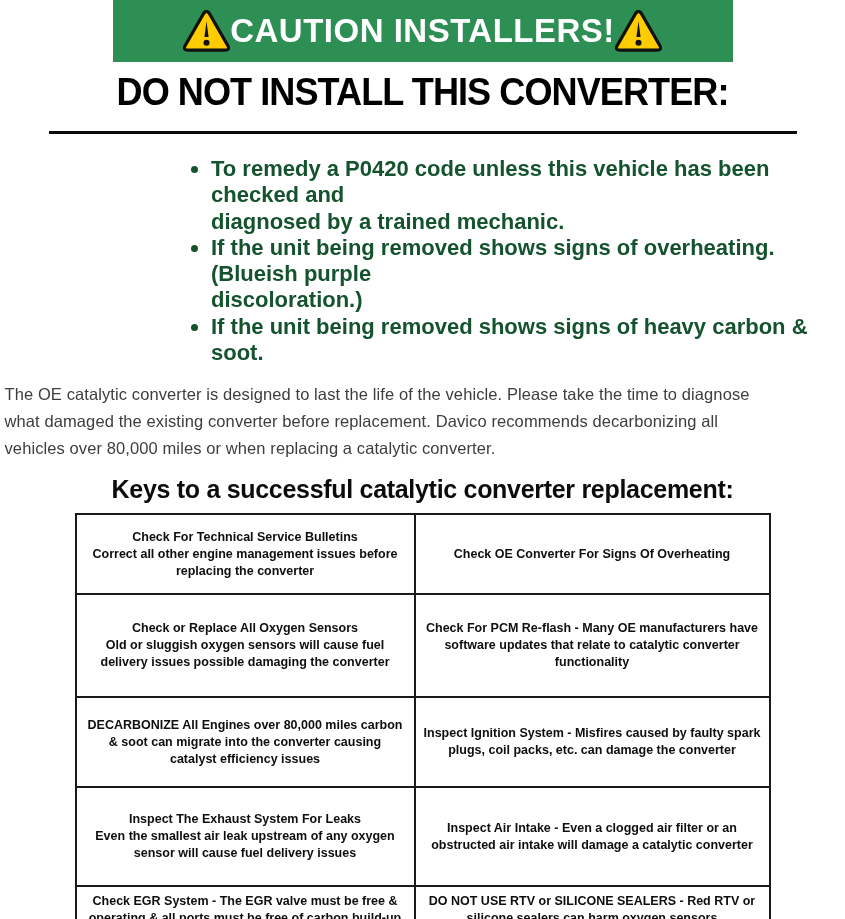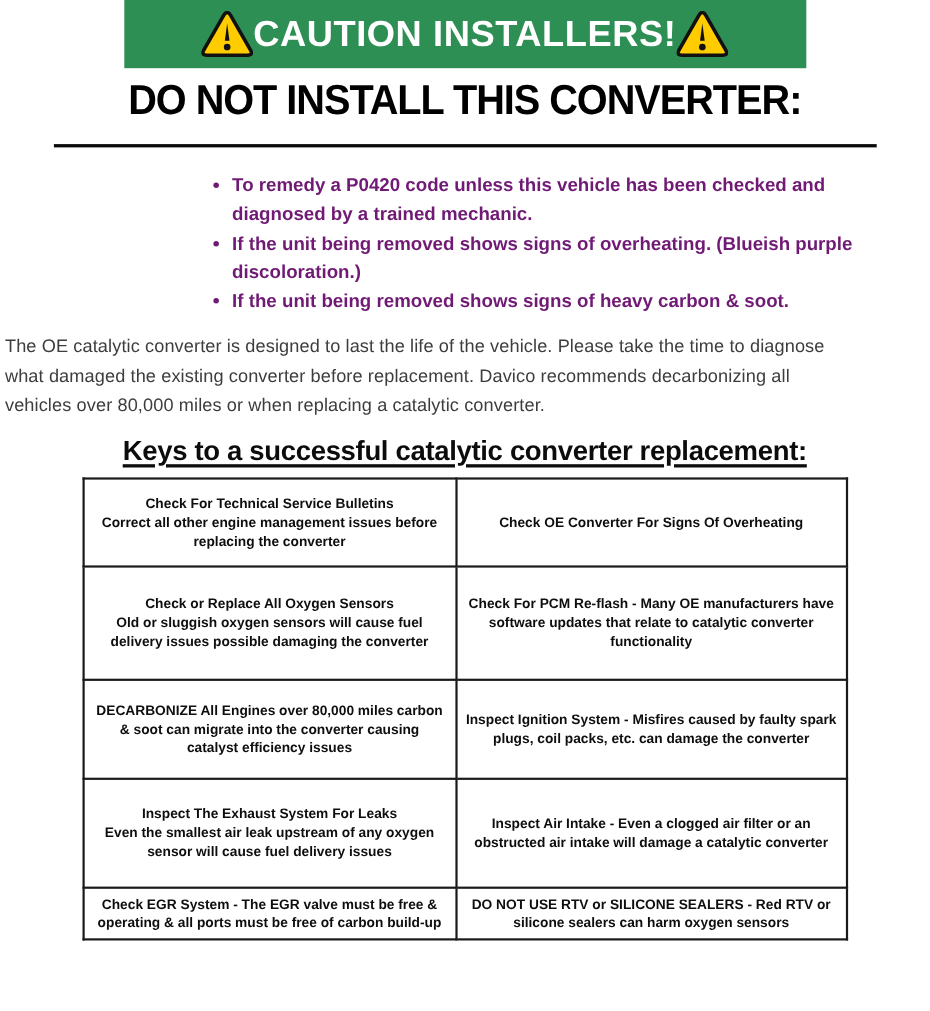--- a/index.html
+++ b/index.html
@@ -46,45 +46,44 @@
   }
 
   
   .warn-list {
     margin: 22px 0 0 187px;
     padding-left: 24px;
     width: 640px;
     list-style: disc outside;
   }
   .warn-list li {
-    font-size: 17px; font-weight: bold;
+    font-size: 22px; font-weight: bold;
     line-height: 26.3px;
     white-space: pre-line;
-    color: #701a75;
+    color: #14532d;
   }
 
   
   .intro {
     margin: 15px auto 0 auto;
     width: 836px;
     text-align: left;
     font-size: 16.5px;
     line-height: 27px;
     color: var(--paragraph-gray, #3d3d3d);
     white-space: pre-line;
     letter-spacing: 0.1px;
   }
 
   
   .keys-heading {
     margin-top: 13px;
     text-align: center;
     font-size: 25px; font-weight: bold;
     color: #0c0c0c;
-    text-decoration: underline;
     text-decoration-thickness: 2.5px;
     text-underline-offset: 4px;
     letter-spacing: -0.3px;
   }
 
   
   .keys-table {
     width: 694px;
     margin: 9px auto 0 auto;
     border-collapse: collapse;

